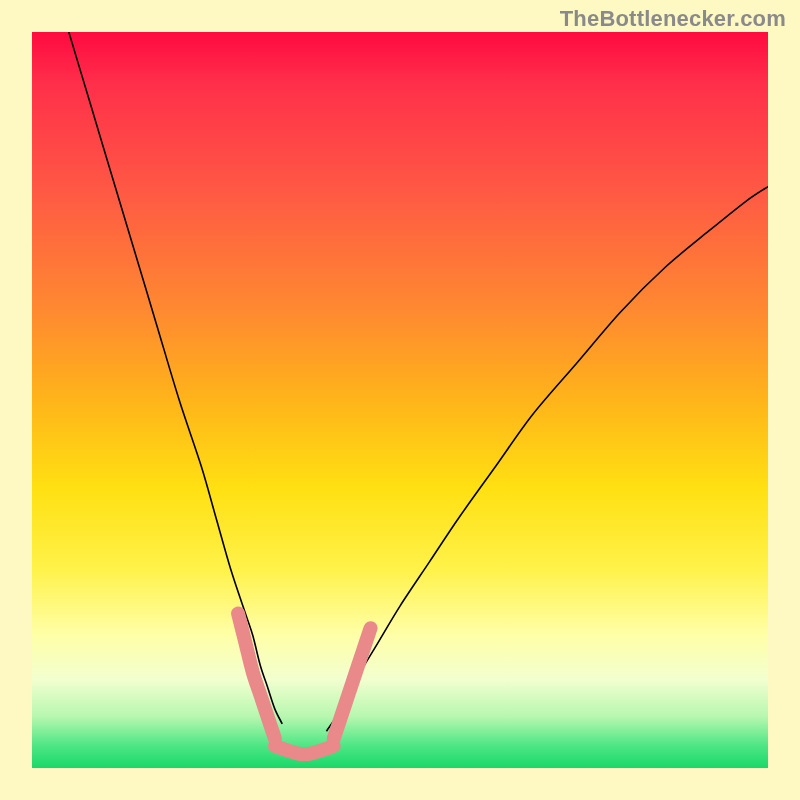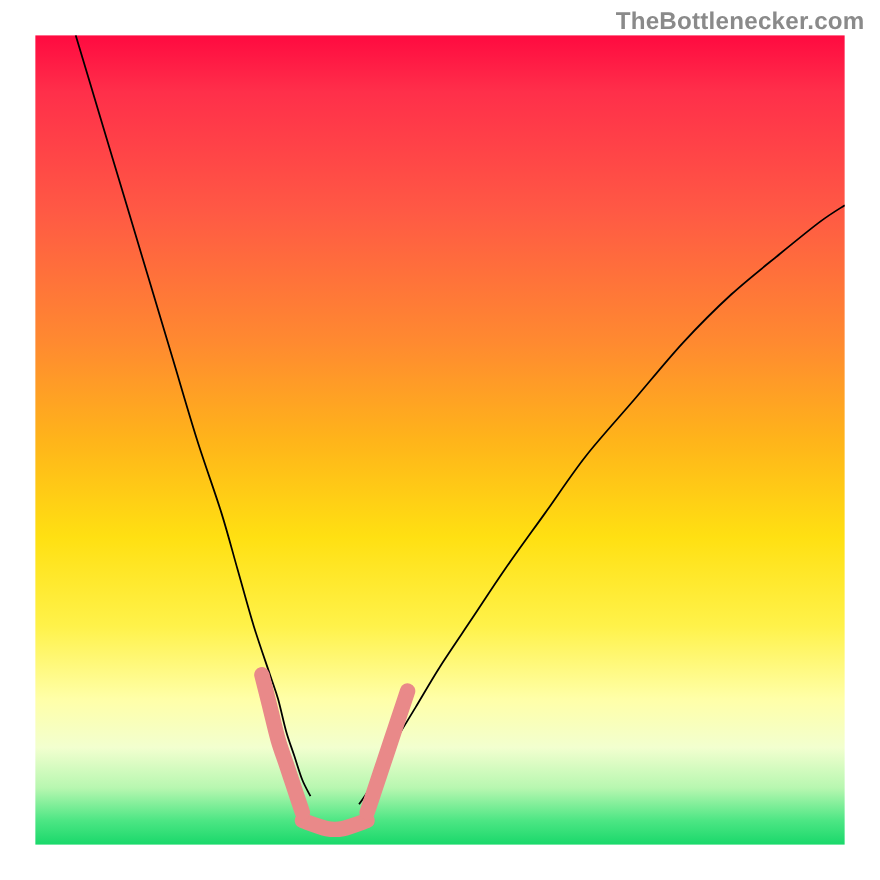--- a/index.html
+++ b/index.html
@@ -8,21 +8,21 @@
     width: 800px;
     height: 800px;
     background: #000;
     overflow: hidden;
     font-family: Arial, Helvetica, sans-serif;
   }
   .stage {
     position: relative;
     width: 800px;
     height: 800px;
-    background: #ffffff;
+    background: #fef9c3;
   }
   .watermark {
     position: absolute;
     top: 6px;
     right: 14px;
     color: #8a8a8a;
     font-size: 22px;
     font-weight: 600;
     letter-spacing: 0.2px;
     user-select: none;

